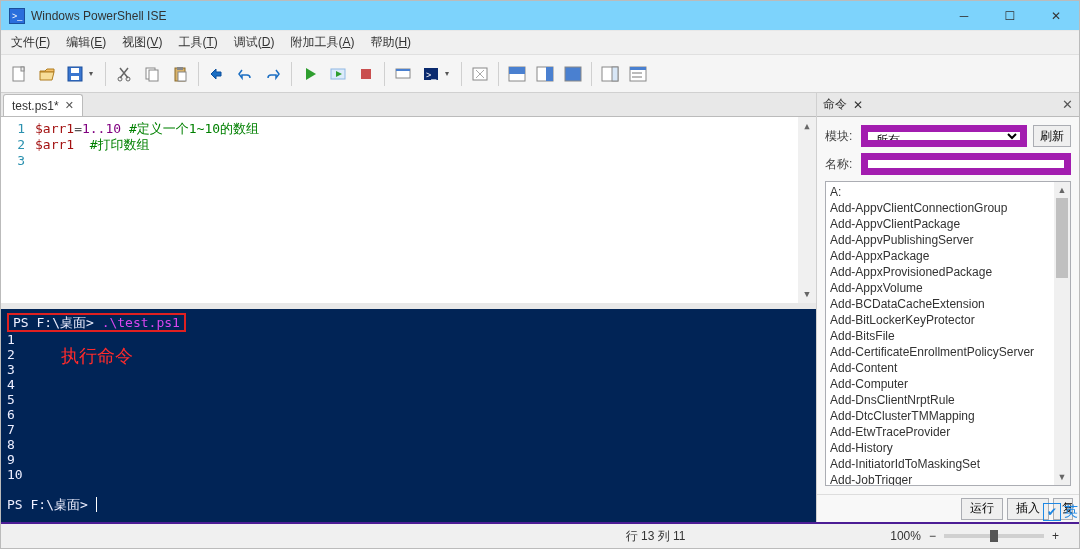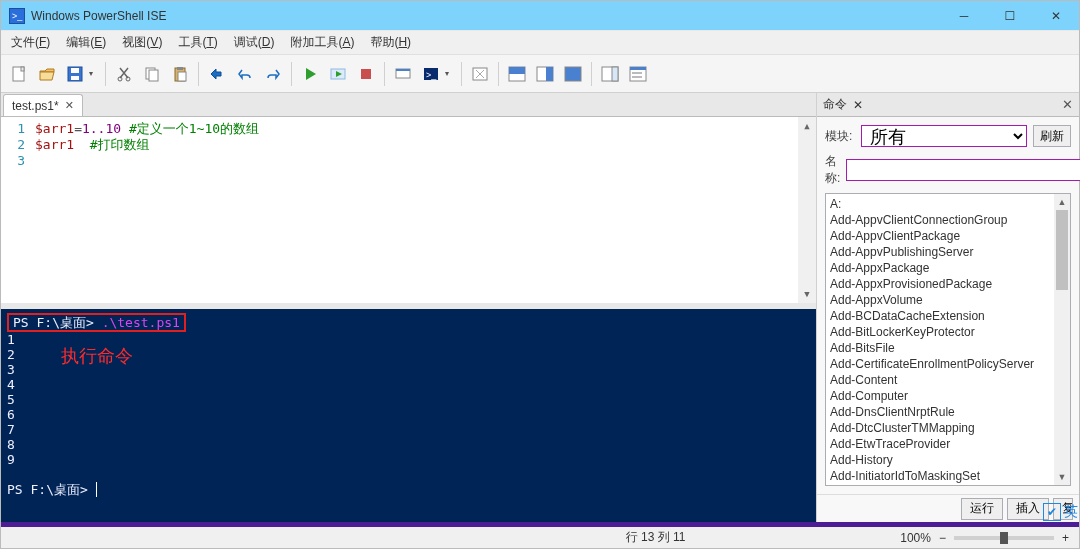--- a/index.html
+++ b/index.html
@@ -39,31 +39,31 @@
   .annotation { position:absolute; color:#ff2b2b; font-family:"SimSun","NSimSun",serif; font-size:18px;}
   .splitter { height:6px; background:#e8e8e8; cursor:row-resize;}
   .cmd-side { width:262px; display:flex; flex-direction:column; background:#f8f8f8;}
   .cmd-header { height:24px; display:flex; align-items:center; border-bottom:1px solid #bbb; background:#e8e8e8; padding:0 6px; gap:4px;}
   .cmd-header .title { font-size:12px;}
   .cmd-header .pin { width:14px; height:14px; display:flex; align-items:center; justify-content:center;}
   .cmd-header .close { margin-left:auto; font-size:13px; color:#555;}
   .cmd-body { flex:1; display:flex; flex-direction:column; padding:8px; gap:6px; min-height:0;}
   .cmd-row { display:flex; align-items:center; gap:6px;}
   .cmd-row label { width:30px; font-size:12px; color:#444;}
-  .cmd-row select, .cmd-row input { flex:1; height:22px; border:1px solid #a21caf; font-size:18px; padding:0 4px; background:#fff;}
+  .cmd-row select, .cmd-row input { flex:1; height:22px; border:7px solid #a21caf; font-size:12px; padding:0 4px; background:#fff;}
   .cmd-row button { height:22px; padding:0 6px; border:1px solid #abadb3; background:#efefef; font-size:12px;}
   .cmd-list-wrap { flex:1; border:1px solid #abadb3; background:#fff; display:flex; min-height:0;}
   .cmd-list { flex:1; overflow:hidden; padding:2px 4px;}
   .cmd-list div { line-height:16px; font-size:12px; color:#333; white-space:nowrap;}
   .cmd-scroll { width:16px; background:#f0f0f0; display:flex; flex-direction:column;}
   .cmd-scroll .arrow { height:16px; display:flex; align-items:center; justify-content:center; font-size:9px; color:#666;}
   .cmd-scroll .thumb { height:80px; background:#c0c0c0; margin:0 2px;}
   .cmd-footer { height:28px; display:flex; align-items:center; justify-content:flex-end; gap:4px; padding:0 6px; border-top:1px solid #ddd;}
   .cmd-footer button { height:22px; padding:0 8px; border:1px solid #abadb3; background:#efefef; font-size:12px;}
-  .statusbar { height:26px; background:#f0f0f0; border-top:5px solid #4c1d95; display:flex; align-items:center; padding:0 10px; font-size:12px;}
+  .statusbar { height:26px; background:#f0f0f0; border-top:2px solid #4c1d95; display:flex; align-items:center; padding:0 20px; font-size:12px;}
   .statusbar .cursor-pos { margin-left:auto; margin-right: auto; position:relative; left:200px;}
   .statusbar .zoom { display:flex; align-items:center; gap:8px;}
   .statusbar .track { width:100px; height:4px; background:#d0d0d0; position:relative;}
   .statusbar .track .knob { width:8px; height:12px; background:#555; position:absolute; top:-4px; left:46px;}
   svg { display:block;}
   .ime-box{ position:absolute; right:2px; bottom:28px; display:flex; align-items:center; gap:3px;}
   .ime-box .check{ width:18px; height:18px; border:1px solid #1e88e5; display:flex; align-items:center; justify-content:center; color:#1e88e5; font-size:12px;}
   .ime-box .lang{ font-size:14px; color:#1e88e5;}
 </style>
 </head>
@@ -243,21 +243,21 @@
           <div class="arrow">▲</div>
           <div style="flex:1"></div>
           <div class="arrow">▼</div>
         </div>
       </div>
 
       <div class="splitter"></div>
 
       <div class="console">
 <span class="highlight-box"><span>PS F:\桌面&gt; </span><span class="yellow">.\test.ps1</span></span>
-<div>1</div><div>2</div><div>3</div><div>4</div><div>5</div><div>6</div><div>7</div><div>8</div><div>9</div>
+<div>1</div><div>2</div><div>3</div><div>4</div><div>5</div><div>6</div><div>7</div><div>8</div><div>9</div><div>10</div>
 <br>
 <span>PS F:\桌面&gt; </span><span style="border-left:1px solid #fff;">&nbsp;</span>
         <div class="annotation" style="top:40px; left:60px;">执行命令</div>
       </div>
     </div>
 
     <div class="cmd-side">
       <div class="cmd-header">
         <span class="title">命令</span>
         <span class="pin">✕</span>

